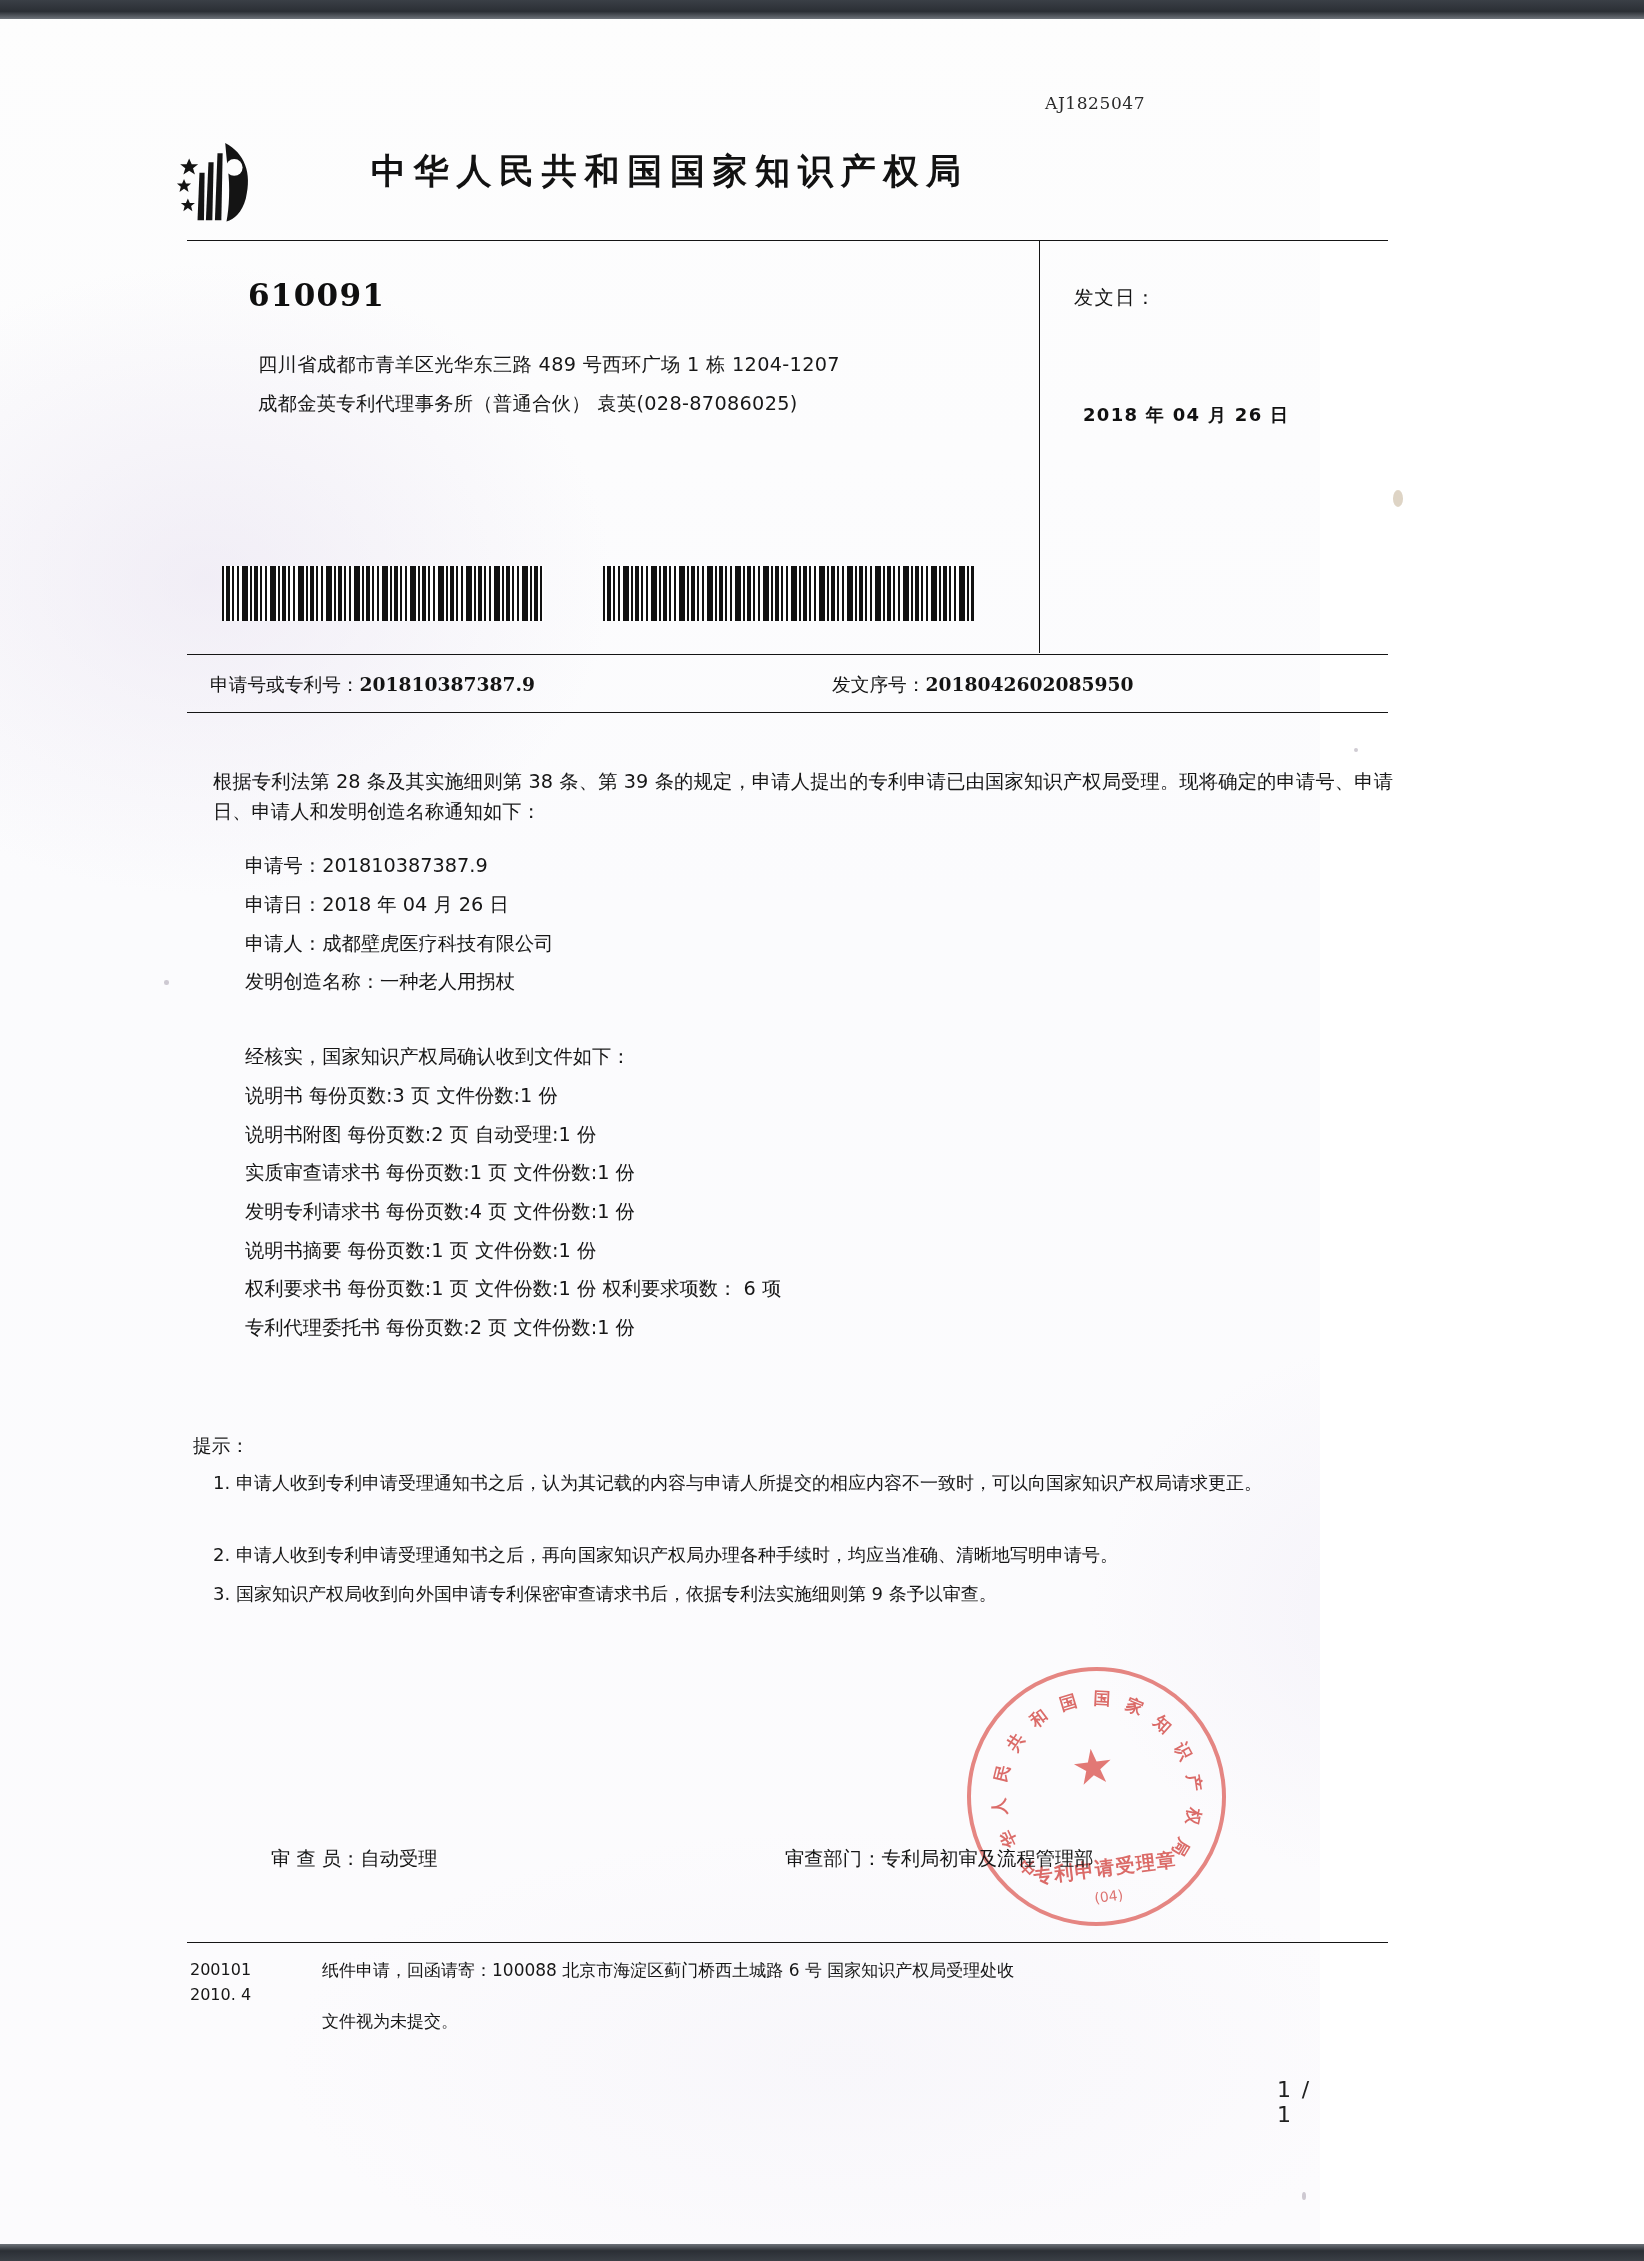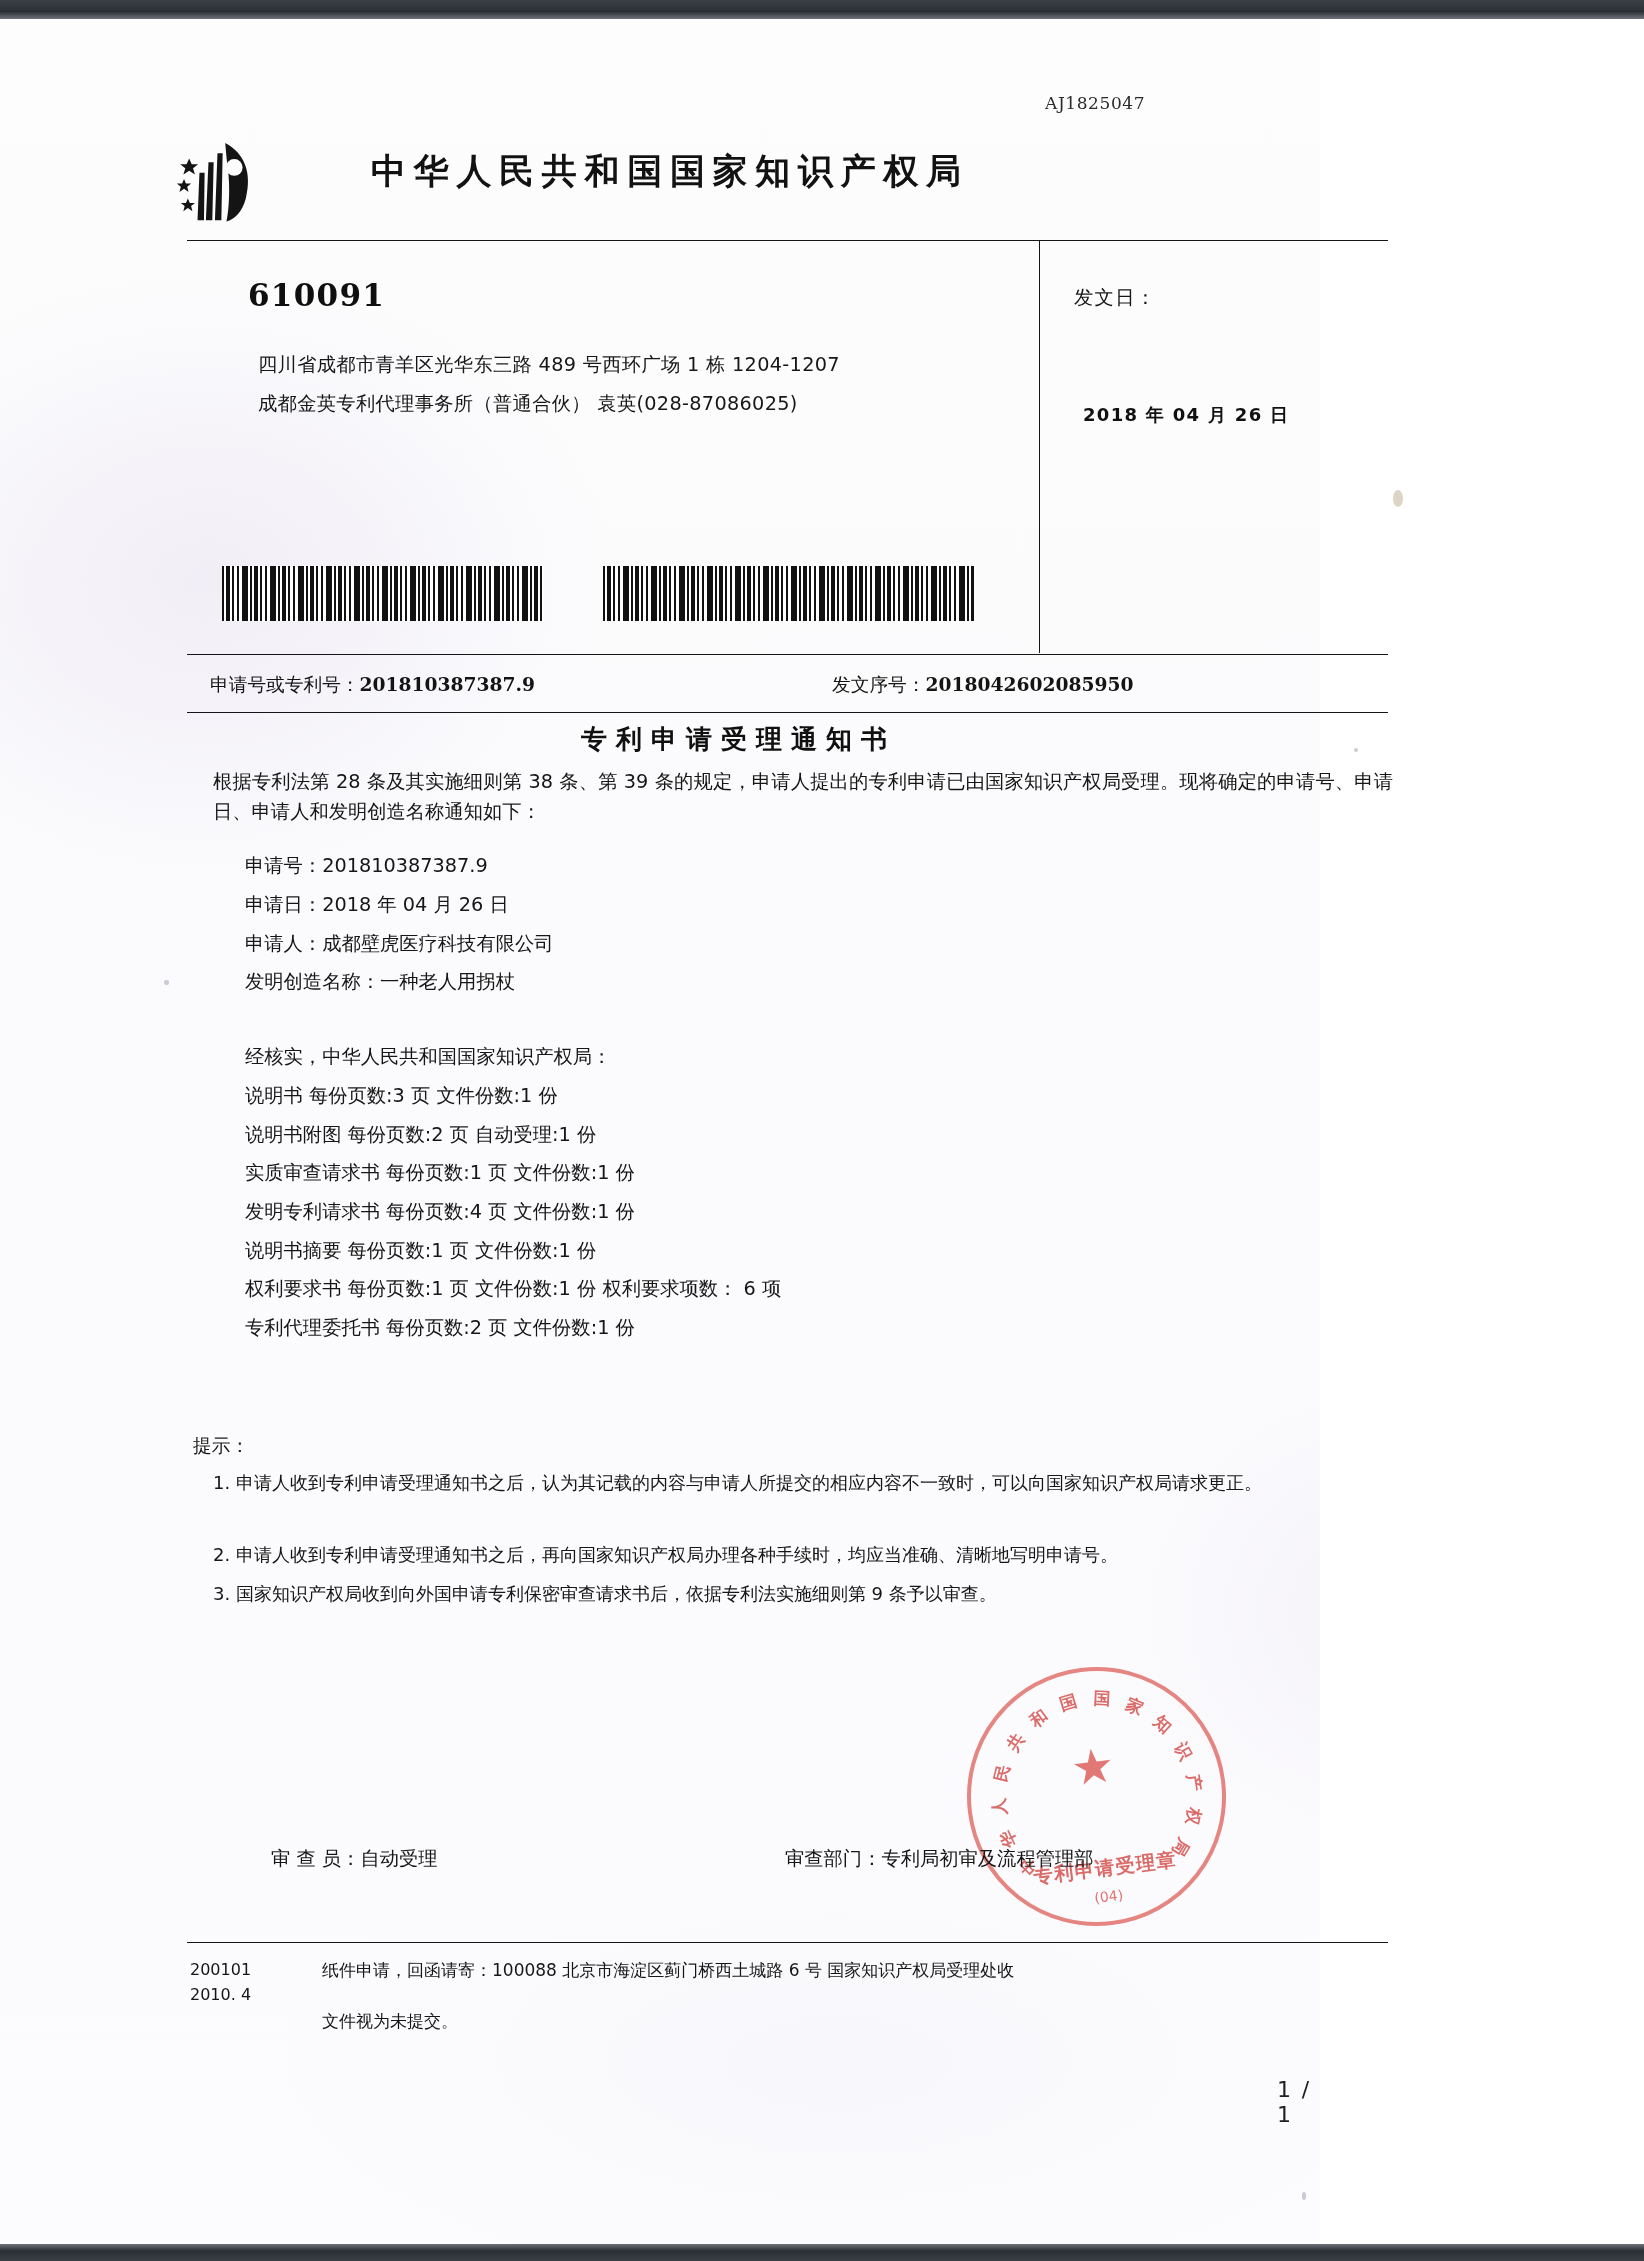--- a/index.html
+++ b/index.html
@@ -388,30 +388,29 @@
   <div class="barcode barcode2"></div>
 
   <div class="row-appno"></div>
   <div class="appno-text">
     <span>申请号或专利号：</span><b>201810387387.9</b>
   </div>
   <div class="sendno-text">
     <span>发文序号：</span><b>2018042602085950</b>
   </div>
 
-  <div class="doc-title">专利申请受理通知书</div>
 
   <div class="para p-intro">根据专利法第 28 条及其实施细则第 38 条、第 39 条的规定，申请人提出的专利申请已由国家知识产权局受理。现将确定的申请号、申请日、申请人和发明创造名称通知如下：</div>
 
   <div class="field f1">申请号：201810387387.9</div>
   <div class="field f2">申请日：2018 年 04 月 26 日</div>
   <div class="field f3">申请人：成都壁虎医疗科技有限公司</div>
   <div class="field f4">发明创造名称：一种老人用拐杖</div>
 
-  <div class="confirm-head">经核实，中华人民共和国国家知识产权局：</div>
+  <div class="confirm-head">经核实，国家知识产权局确认收到文件如下：</div>
   <div class="doc-item d0">说明书 每份页数:3 页 文件份数:1 份</div>
   <div class="doc-item d1">说明书附图 每份页数:2 页 自动受理:1 份</div>
   <div class="doc-item d2">实质审查请求书 每份页数:1 页 文件份数:1 份</div>
   <div class="doc-item d3">发明专利请求书 每份页数:4 页 文件份数:1 份</div>
   <div class="doc-item d4">说明书摘要 每份页数:1 页 文件份数:1 份</div>
   <div class="doc-item d5">权利要求书 每份页数:1 页 文件份数:1 份 权利要求项数： 6 项</div>
   <div class="doc-item d6">专利代理委托书 每份页数:2 页 文件份数:1 份</div>
 
   <div class="tips-label">提示：</div>
   <div class="tip t1">1. 申请人收到专利申请受理通知书之后，认为其记载的内容与申请人所提交的相应内容不一致时，可以向国家知识产权局请求更正。</div>

